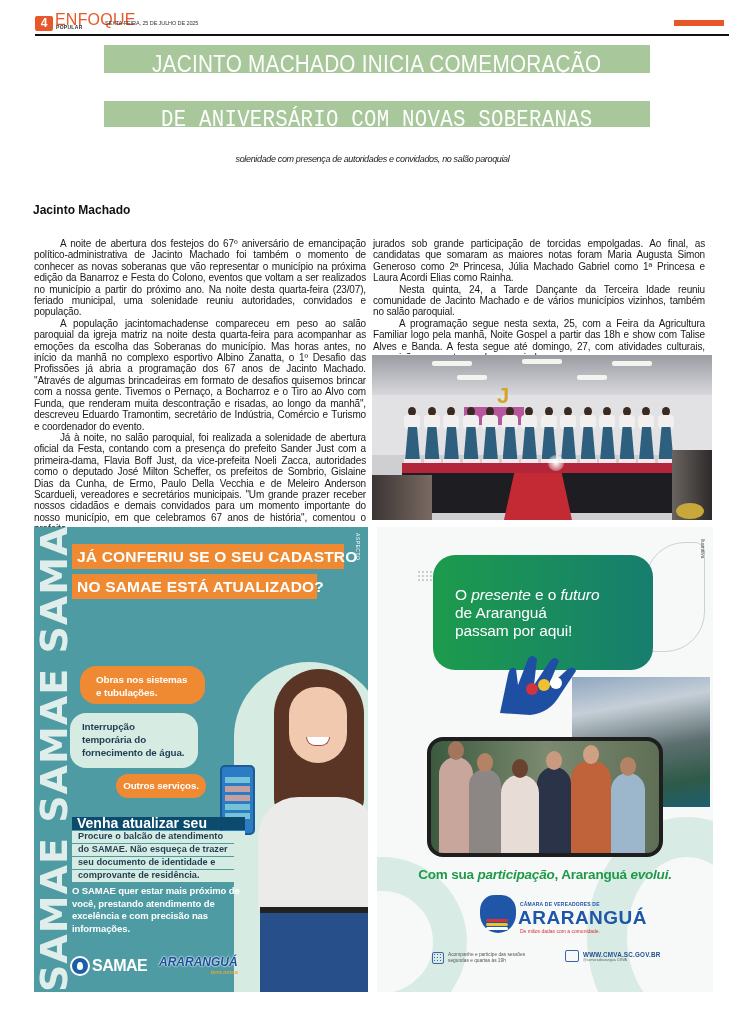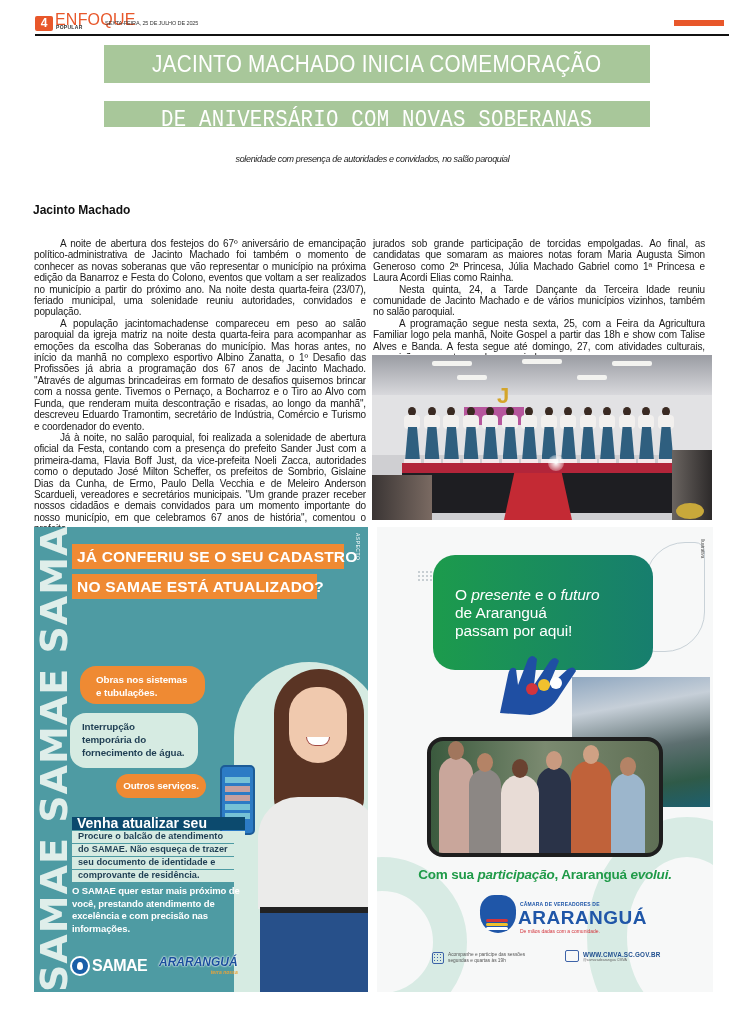--- a/index.html
+++ b/index.html
@@ -10,21 +10,21 @@
   .masthead { position: absolute; left: 35px; top: 14px; width: 695px; height: 22px; }
   .page-num { position: absolute; left: 0; top: 2px; width: 18px; height: 15px; background: #e8572a; color: #fff; font-weight: bold; font-size: 12px; line-height: 15px; text-align: center; border-radius: 2px; }
   .brand { position: absolute; left: 20px; top: 1px; color: #e8572a; font-size: 16px; line-height: 9px; font-family: "Liberation Sans", sans-serif; letter-spacing: 0.2px; }
   .brand-sub { position: absolute; left: 21px; top: 10px; color: #333; font-size: 5px; font-weight: bold; letter-spacing: 0.3px; }
   .issue-date { position: absolute; left: 70px; top: 6px; font-size: 5.5px; color: #333; letter-spacing: -0.1px; }
   .orange-bar { position: absolute; right: 6px; top: 6px; width: 50px; height: 6px; background: #e8572a; }
   .header-rule { position: absolute; left: 35px; top: 34px; width: 694px; height: 1.5px; background: #111; }
 
   
   .headline-box { position: absolute; left: 104px; width: 546px; background: #a8c79a; color: #ffffff; text-align: center; font-family: "Liberation Sans Narrow", "Liberation Sans", sans-serif; font-size: 23px; letter-spacing: 0.3px; transform-origin: center; }
-  .hl1 { top: 45px; height: 38px; line-height: 38px; }
+  .hl1 { top: 45px; height: 28px; line-height: 38px; }
   .hl2 { top: 101px; height: 26px; line-height: 38px; font-family: Liberation Mono, monospace; }
   .hl-text { display: inline-block; transform: scaleX(0.9); }
 
   .subhead { position: absolute; left: 150px; top: 154px; width: 445px; text-align: center; font-style: italic; font-size: 9px; line-height: 11px; color: #222; letter-spacing: -0.35px; }
 
   .locale { position: absolute; left: 33px; top: 203px; font-weight: bold; font-size: 12px; color: #111; }
 
   
   .col { position: absolute; top: 238px; width: 332px; font-size: 10px; line-height: 11.4px; text-align: justify; color: #1a1a1a; letter-spacing: -0.15px; }
   .col p { text-indent: 26px; }

